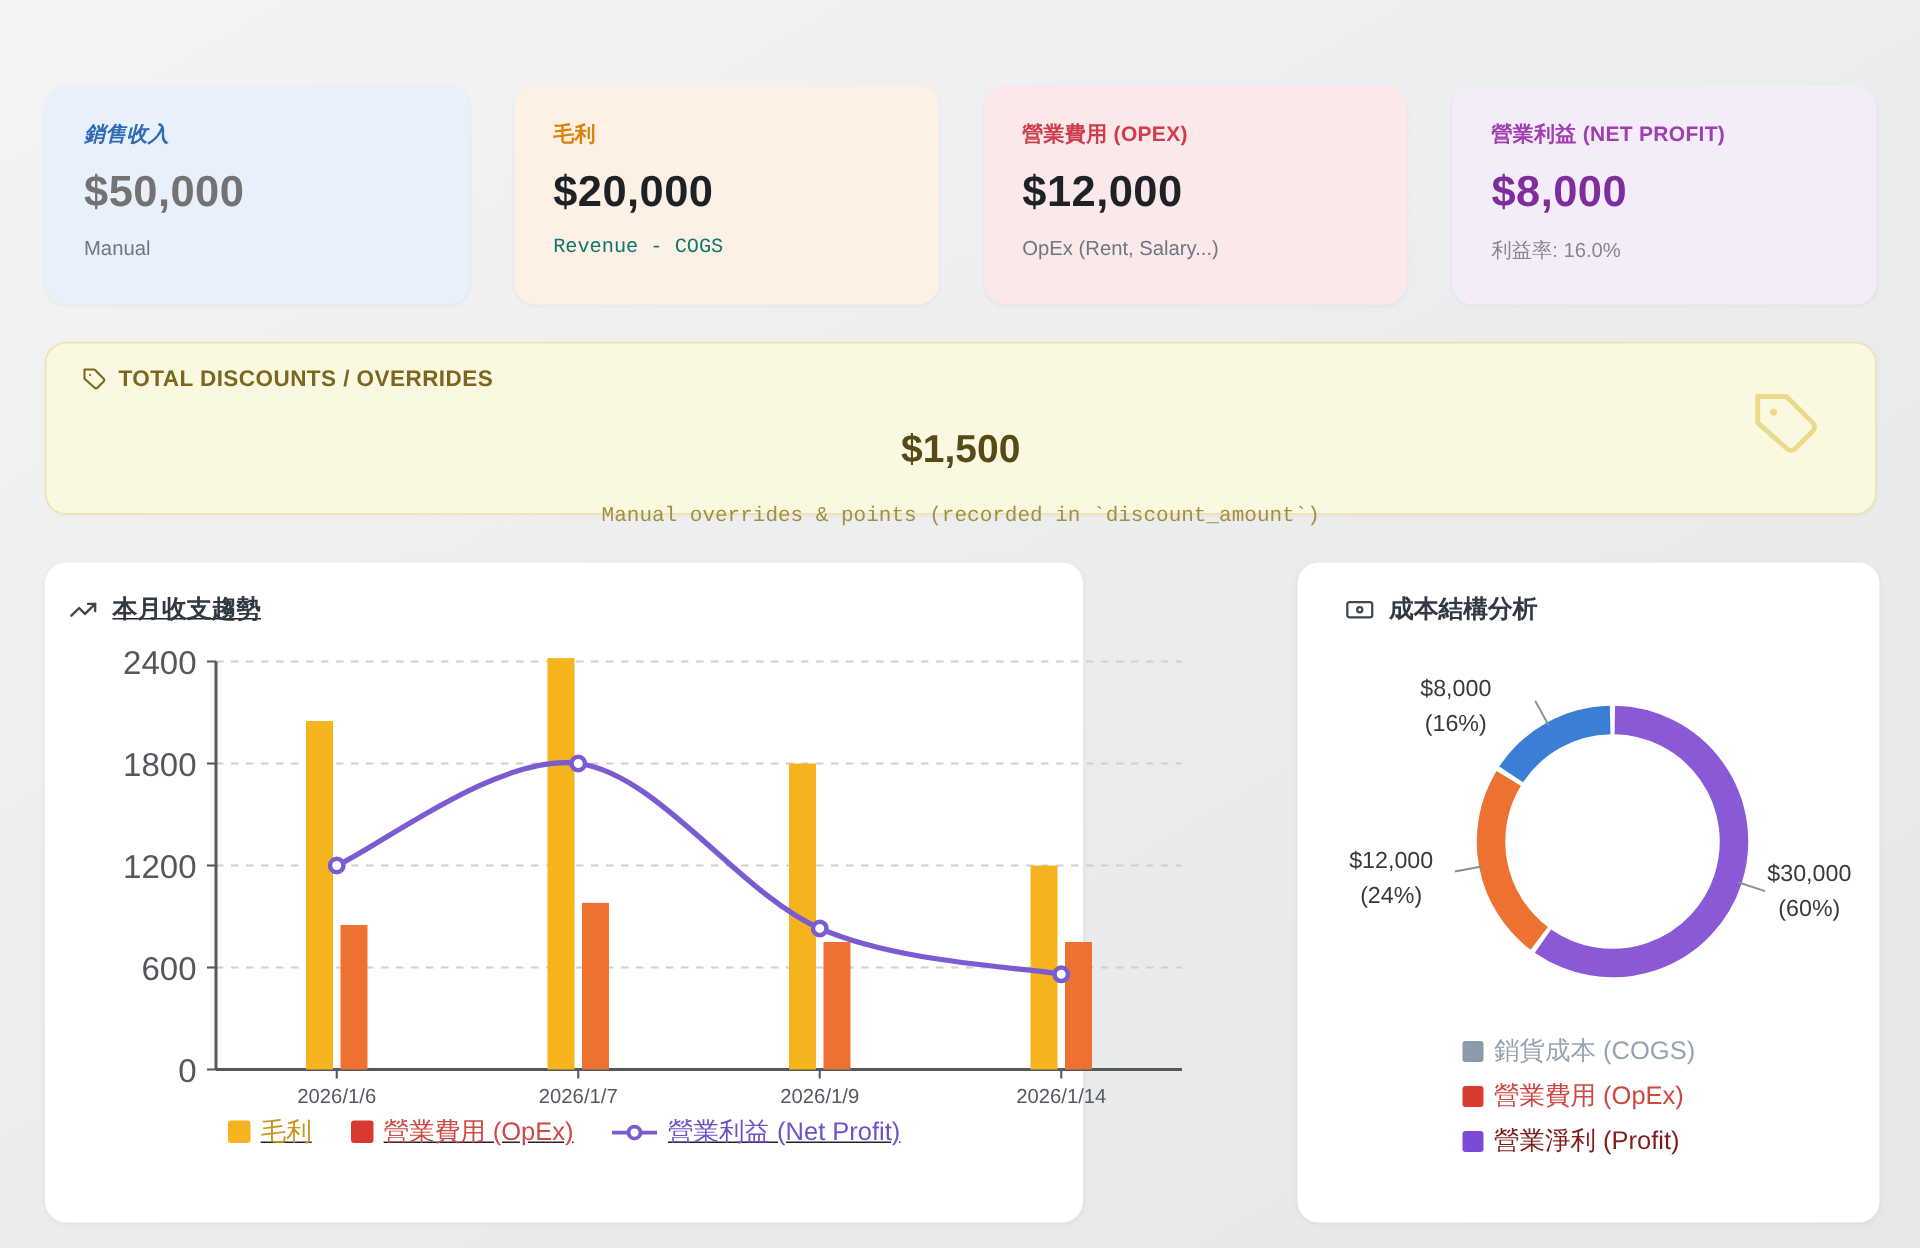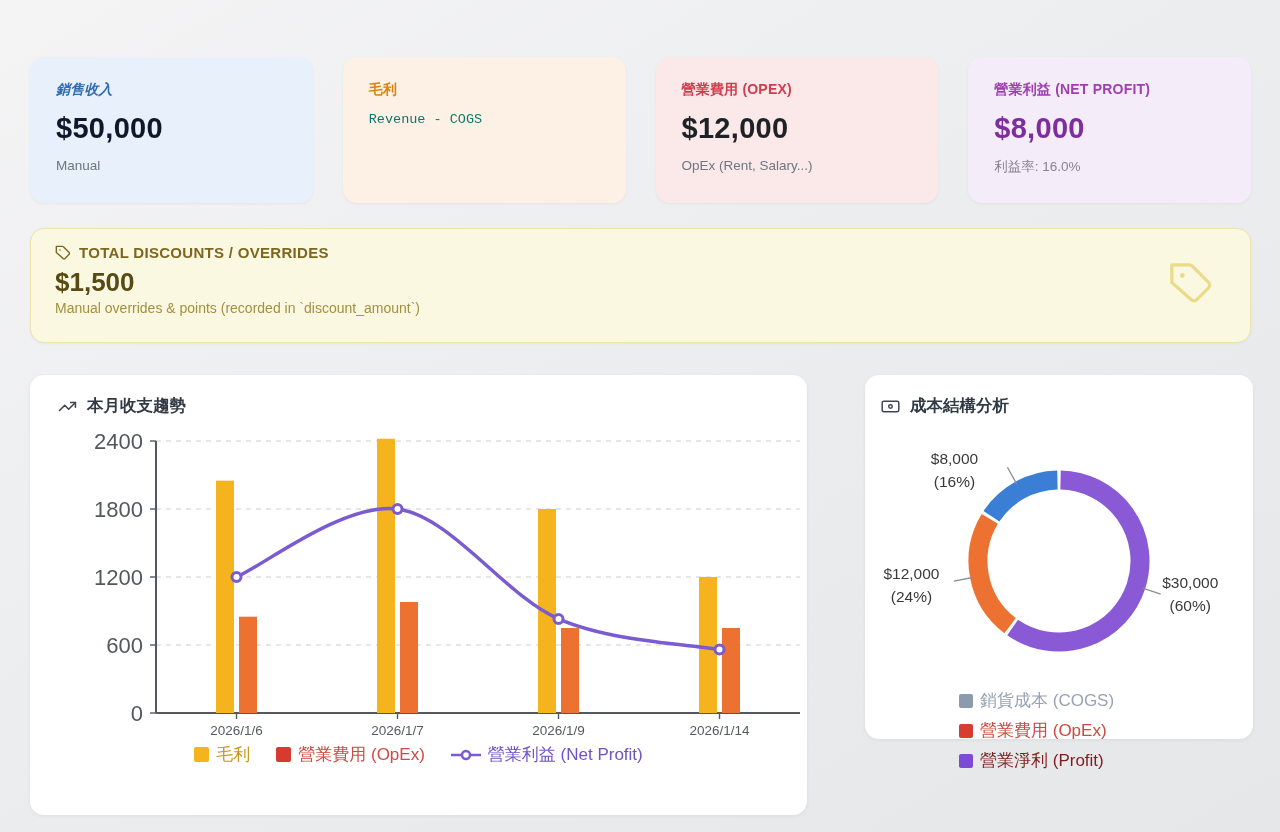--- a/index.html
+++ b/index.html
@@ -26,31 +26,31 @@
   .kpi-sub   { font-size: 13.5px; margin-top: 13px; }
 
   
   .banner {
     position: absolute; left: 30px; top: 228px; width: 1221px; height: 115px;
     background: #fbf8e2; border: 1px solid #eee3a9; border-radius: 14px;
     padding: 15px 24px; box-shadow: 0 1px 3px rgba(0,0,0,.04);
   }
   .banner-title { display: flex; align-items: center; gap: 8px;
     font-size: 15px; font-weight: 700; color: #7d671f; letter-spacing: .3px; }
-  .banner-value { font-size: 26px; font-weight: 700; color: #574a15; margin-top: 6px; }
-  .banner-sub   { font-size: 14px; color: #a3903f; margin-top: 2px; }
+  .banner-value { font-size: 26px; font-weight: 700; color: #574a15; margin-top: 23px; }
+  .banner-sub   { font-size: 14px; color: #a3903f; margin-top: 21px; font-family: Liberation Mono, monospace; }
   .banner-bigtag { position: absolute; right: 36px; top: 50%; transform: translateY(-50%); opacity: .85; }
 
   
   .chart-card {
     position: absolute; top: 375px; background: #ffffff; border-radius: 14px;
     box-shadow: 0 1px 4px rgba(0,0,0,.06);
   }
-  .chart-card.left  { left: 30px;  width: 777px; height: 440px; padding: 20px 28px; }
-  .chart-card.right { left: 865px; width: 388px; height: 364px; padding: 20px 16px; }
+  .chart-card.left  { left: 30px;  width: 692px; height: 440px; padding: 20px 16px; text-decoration: underline; }
+  .chart-card.right { left: 865px; width: 388px; height: 440px; padding: 20px 32px; }
   .chart-title { display: flex; align-items: center; gap: 10px;
     font-size: 16.5px; font-weight: 600; color: #303a45; }
   svg text { font-family: "Liberation Sans", "DejaVu Sans", sans-serif; }
 
   #trend-svg { display: block; margin-top: 6px; }
   .trend-legend {
     display: flex; justify-content: center; align-items: center; gap: 26px;
     margin-top: 2px; font-size: 17px;
   }
   .legend-item { display: flex; align-items: center; gap: 7px; }
@@ -62,40 +62,41 @@
   .donut-legend .legend-swatch { width: 14px; height: 14px; }
 </style>
 </head>
 <body>
 
 <div class="page">
 
   <div class="cards-row">
     <div class="kpi-card" style="background: rgb(232, 240, 251);">
       <div class="kpi-label" style="color: rgb(47, 108, 179); font-style: italic;">銷售收入</div>
-      <div class="kpi-value" style="color: #0f172a;">$50,000</div>
+      <div class="kpi-value" style="color: #737373;">$50,000</div>
       <div class="kpi-sub" style="color: rgb(110, 118, 129);">Manual</div>
     </div>
     <div class="kpi-card" style="background: rgb(253, 240, 228);">
       <div class="kpi-label" style="color: rgb(221, 131, 13);">毛利</div>
+      <div class="kpi-value" style="color: rgb(30, 34, 39);">$20,000</div>
       <div class="kpi-sub" style="color: #0f766e; font-family: Liberation Mono, monospace;">Revenue - COGS</div>
     </div>
     <div class="kpi-card" style="background: rgb(251, 233, 233);">
       <div class="kpi-label" style="color: rgb(207, 61, 78);">營業費用 (OPEX)</div>
       <div class="kpi-value" style="color: rgb(30, 34, 39);">$12,000</div>
       <div class="kpi-sub" style="color: rgb(110, 118, 129);">OpEx (Rent, Salary...)</div>
     </div>
     <div class="kpi-card" style="background: rgb(244, 236, 249);">
       <div class="kpi-label" style="color: rgb(160, 63, 176);">營業利益 (NET PROFIT)</div>
       <div class="kpi-value" style="color: rgb(126, 45, 156);">$8,000</div>
       <div class="kpi-sub" style="color: rgb(139, 131, 145);">利益率: 16.0%</div>
     </div>
   </div>
 
-  <div class="banner" style="background: rgb(251, 248, 226); border-color: rgb(238, 227, 169);">
+  <div class="banner" style="background: rgb(251, 248, 226); border-color: rgb(238, 227, 169); text-align: center;">
     <div class="banner-title" style="color: rgb(125, 103, 31);">
       <span style="display:inline-flex;">
         <svg width="16" height="16" viewBox="0 0 24 24" fill="none" stroke="currentColor" stroke-width="2.1" stroke-linejoin="round">
           <path d="M2 2h9.17a2 2 0 0 1 1.42.59l8.58 8.58a2 2 0 0 1 0 2.83l-6.17 6.17a2 2 0 0 1-2.83 0L2 11.17z"></path>
           <circle cx="7.5" cy="7.5" r="1.1" fill="currentColor" stroke="none"></circle>
         </svg>
       </span>
       <span>TOTAL DISCOUNTS / OVERRIDES</span>
     </div>
     <div class="banner-value" style="color: rgb(87, 74, 21);">$1,500</div>

